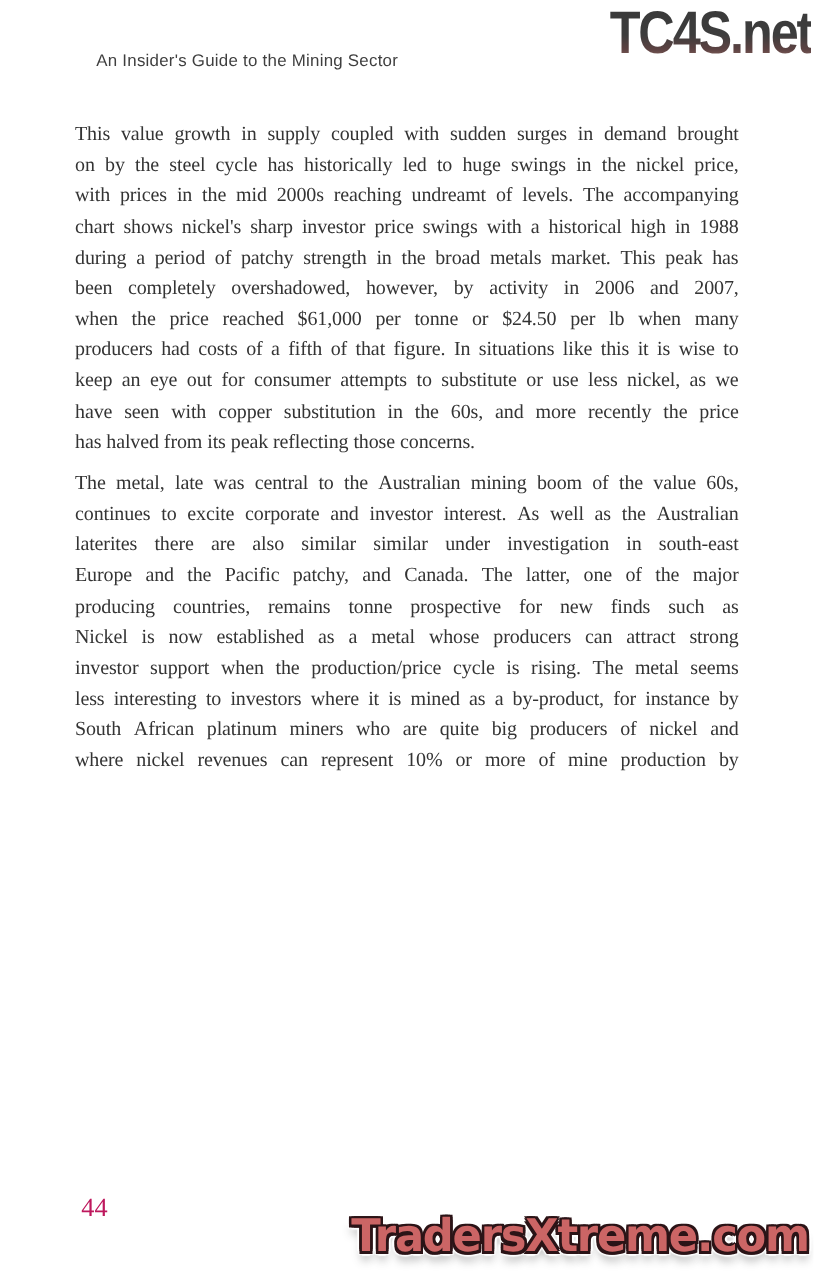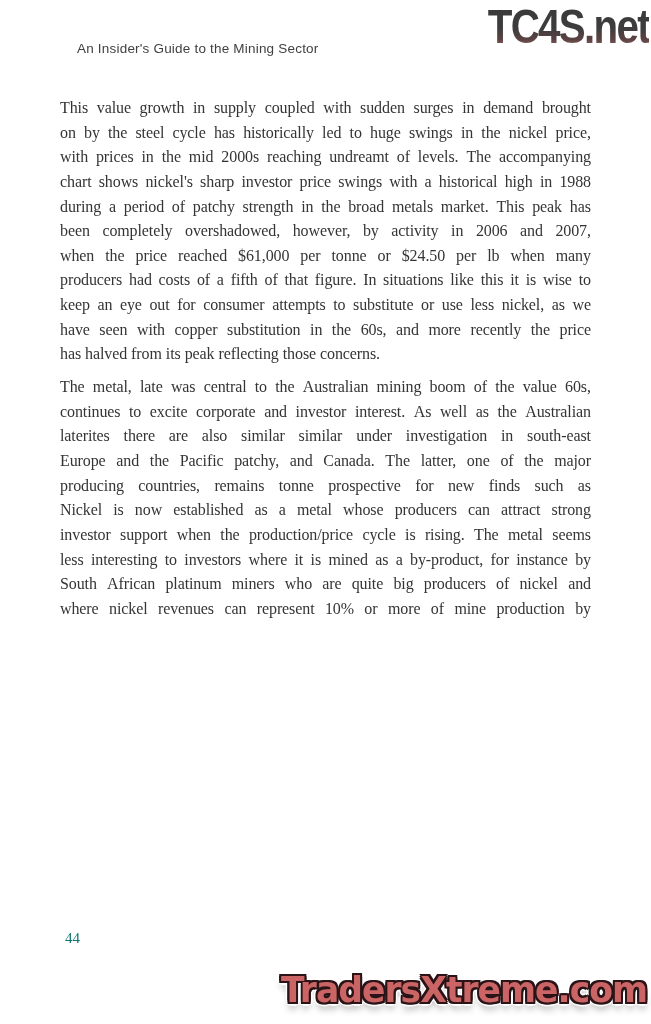--- a/index.html
+++ b/index.html
@@ -21,22 +21,22 @@
   }
   .para + .para { margin-top:8px; }
   .line {
     display:flex; justify-content:space-between;
     height:24.65px; align-items:flex-start;
     overflow:hidden; white-space:pre;
   }
   .line span { flex:0 0 auto; }
   .line.last { justify-content:flex-start; gap:4px; }
   .page-number {
-    position:absolute; left:65px; top:930px;
-    font-size:15px; color:#0f766e;
+    position:absolute; left:65px; top:954px;
+    font-size:21px; color:#be185d;
   }
   
   .wm-tc4s {
     position:absolute; top:3px; right:2px;
     font-family:"Liberation Sans", sans-serif;
     font-weight:700; font-size:48px; line-height:1;
     letter-spacing:-2px;
     transform:scaleX(0.84); transform-origin:right top;
     background:linear-gradient(180deg,#3a3a3a 0%,#3d3d3d 52%,#5c4242 76%,#8f6b66 94%,#9d7a74 100%);
     -webkit-background-clip:text; background-clip:text; color:transparent;

